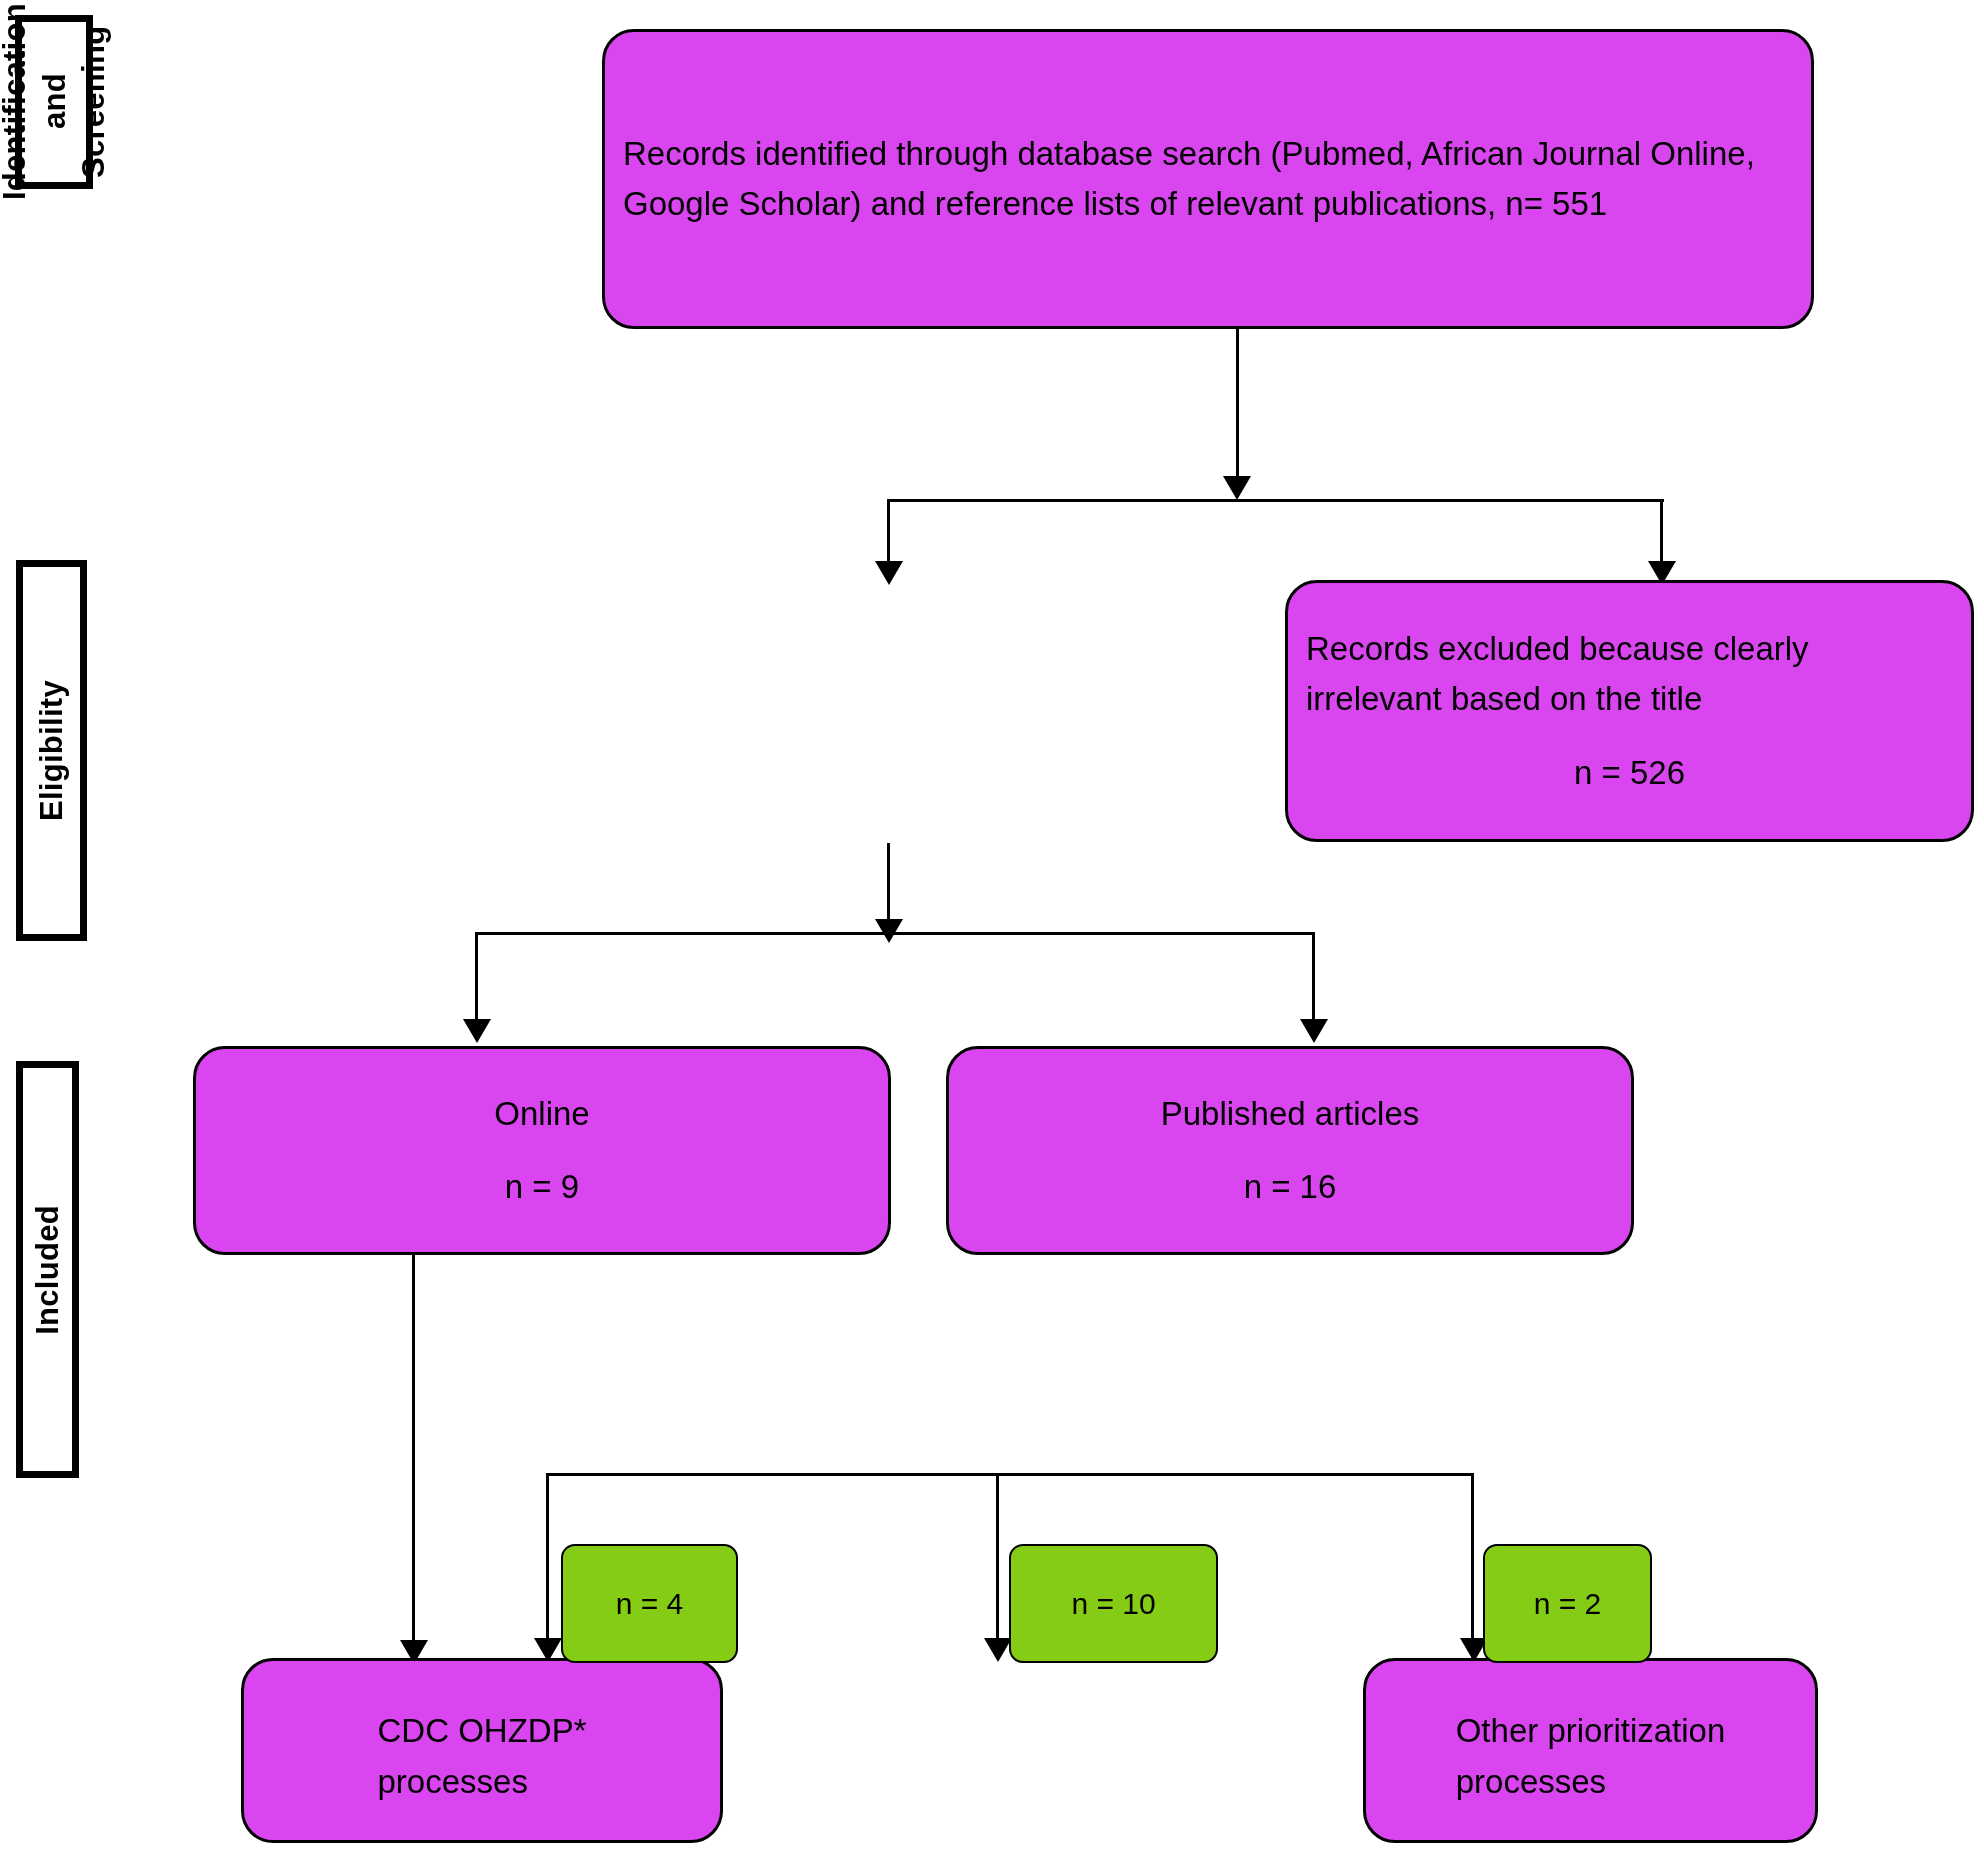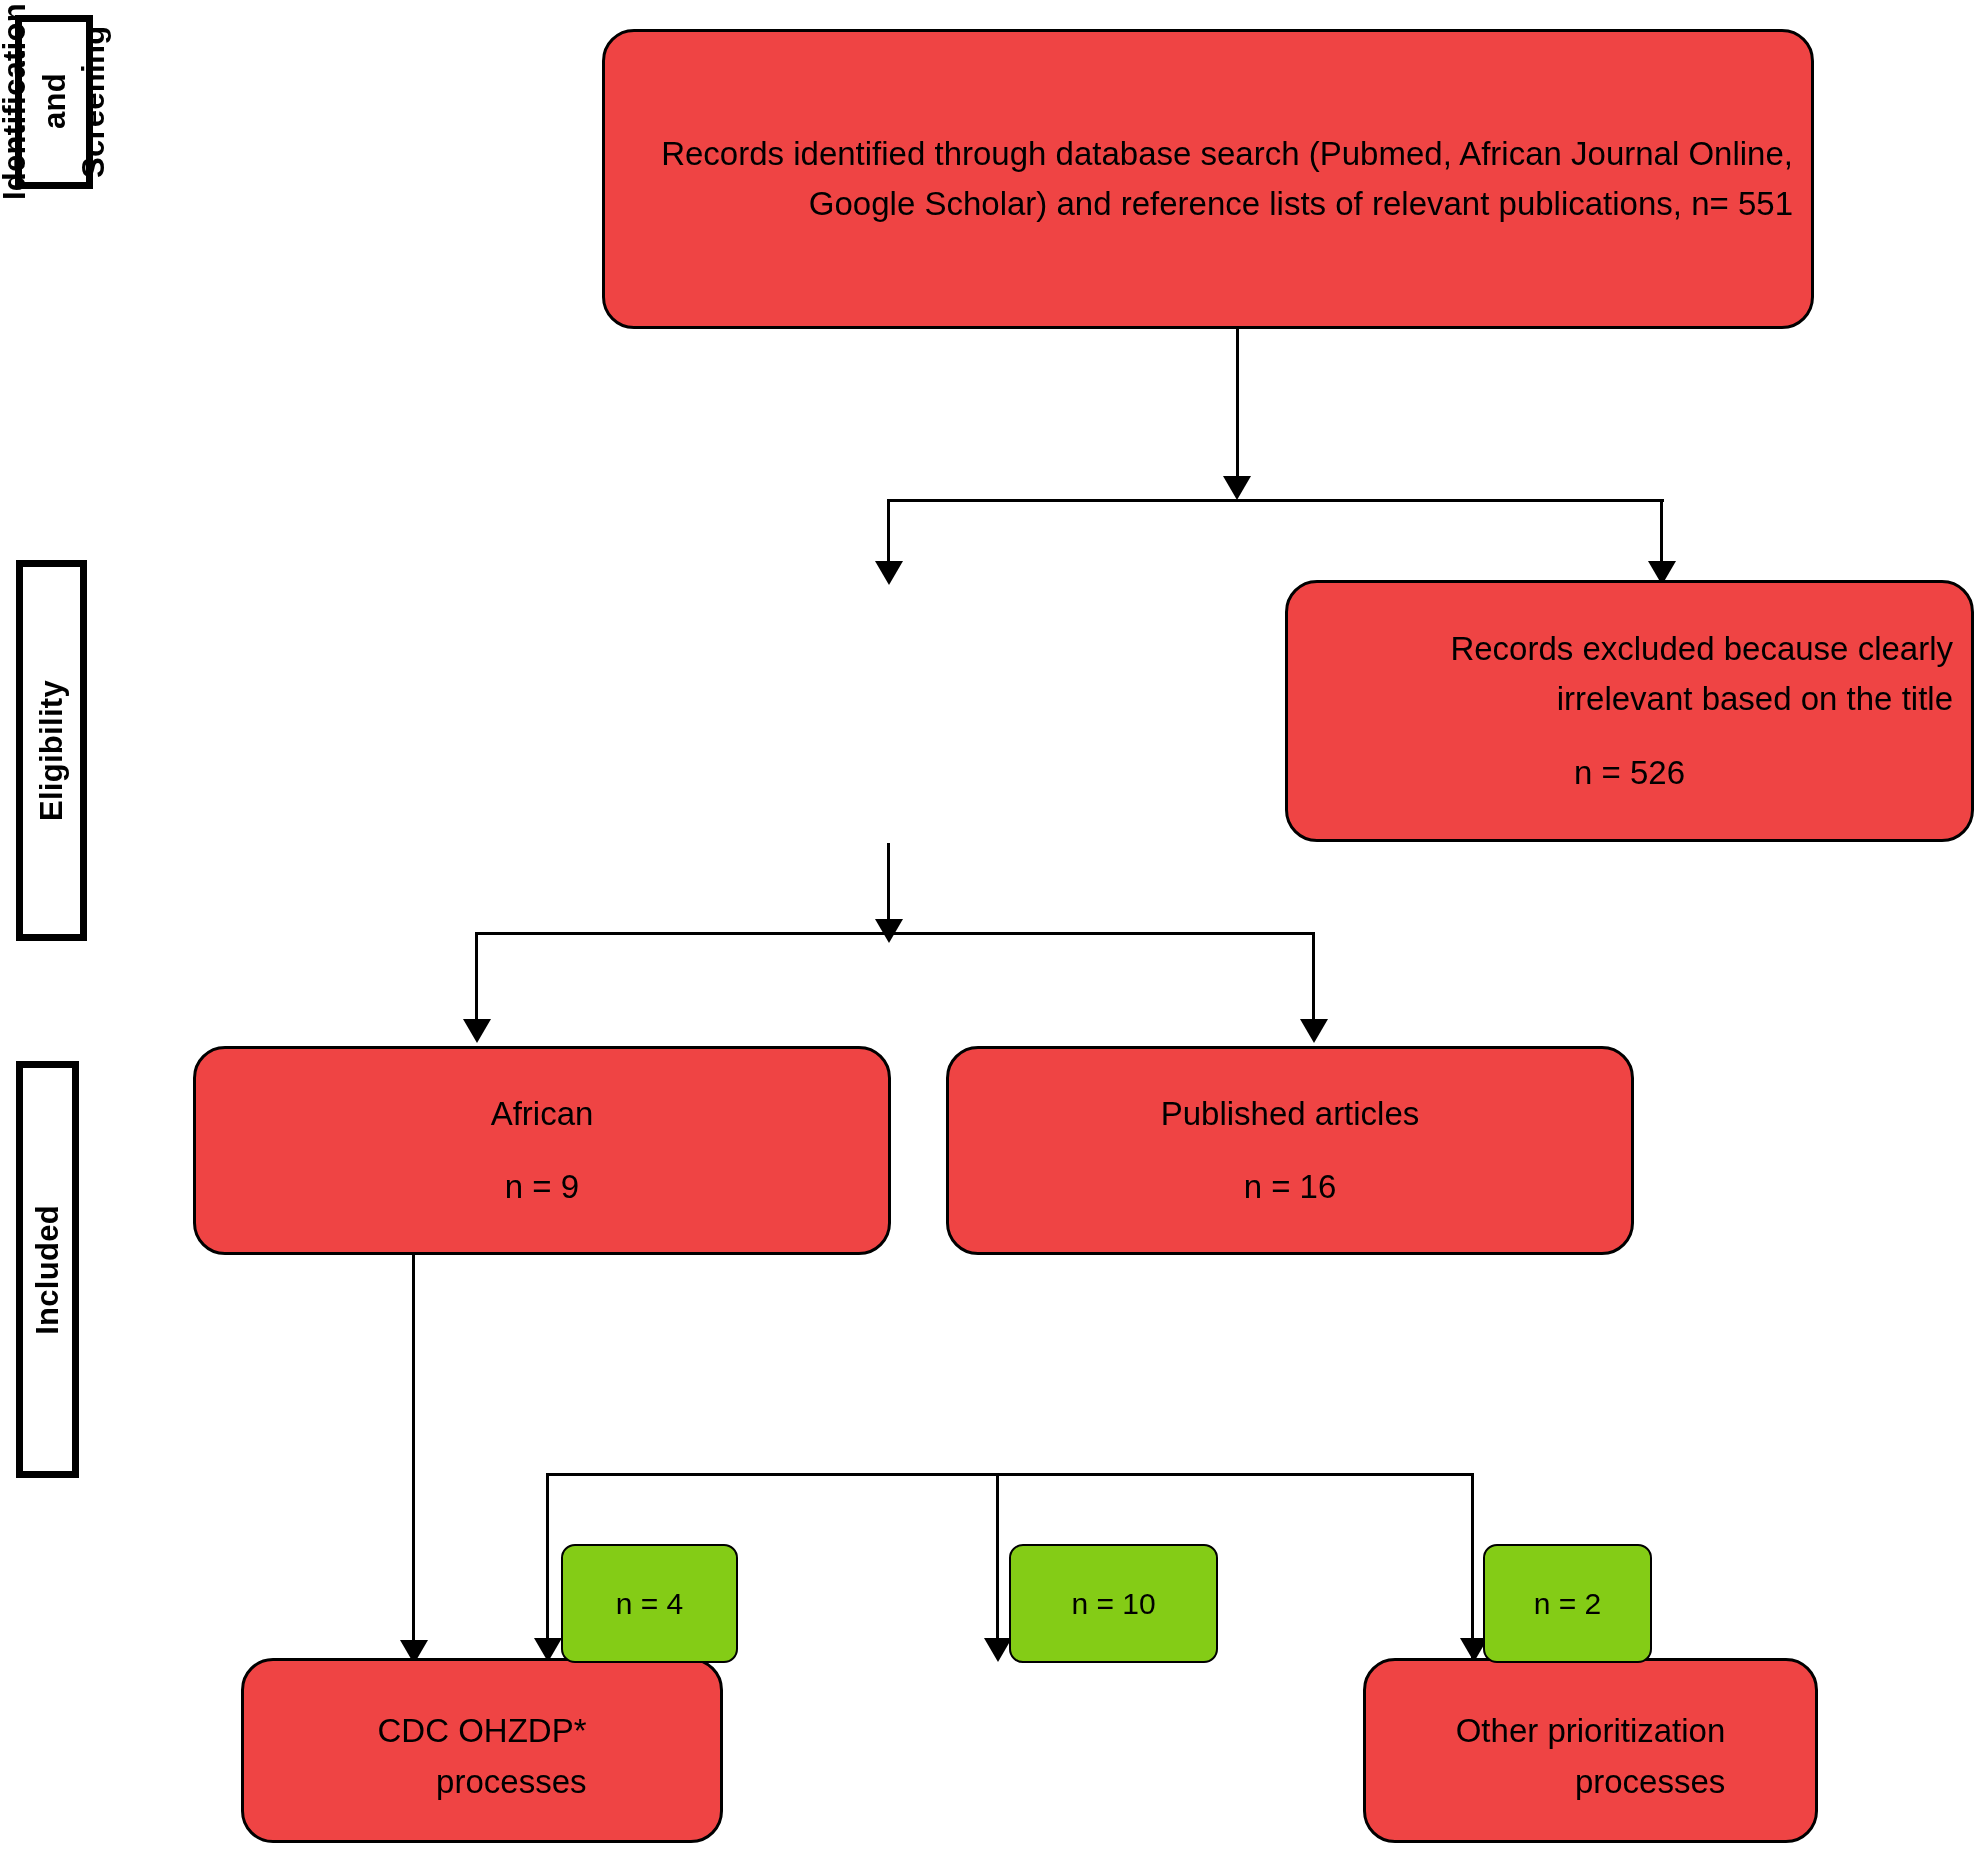--- a/index.html
+++ b/index.html
@@ -37,28 +37,28 @@
     font-size: 31px;
     line-height: 1.28;
     letter-spacing: 0.3px;
     white-space: pre-line;
   }
 
   
   .flow-box {
     position: absolute;
     box-sizing: border-box;
-    background: #ef4444;
+    background: #d946ef;
     border: 3.7px solid #000000;
     border-radius: 32px;
     display: flex;
     flex-direction: column;
     align-items: center;
     justify-content: center;
-    text-align: right;
+    text-align: left;
     padding: 0 18px;
     z-index: 5;
   }
   .flow-box .line {
     font-size: 33px;
     line-height: 1.52;
     white-space: pre-line;
   }
   .flow-box .count {
     font-size: 33px;
@@ -150,21 +150,21 @@
 
   <div class="hline" style="left:475px; top:932px; width:840px;"></div>
 
   <div class="vline" style="left:475px; top:932px; height:102px;"></div>
   <div class="arrowhead" style="left:463px; top:1019px;"></div>
 
   <div class="vline" style="left:1312px; top:932px; height:102px;"></div>
   <div class="arrowhead" style="left:1300px; top:1019px;"></div>
 
   <div class="flow-box" style="left:193px; top:1046px; width:698px; height:209px;">
-    <div class="line">African</div>
+    <div class="line">Online</div>
     <div class="count">n = 9</div>
   </div>
 
   <div class="flow-box" style="left:946px; top:1046px; width:688px; height:209px;">
     <div class="line">Published articles</div>
     <div class="count">n = 16</div>
   </div>
 
   <div class="vline thin" style="left:412px; top:1255px; height:404px;"></div>
   <div class="arrowhead" style="left:400px; top:1640px;"></div>

